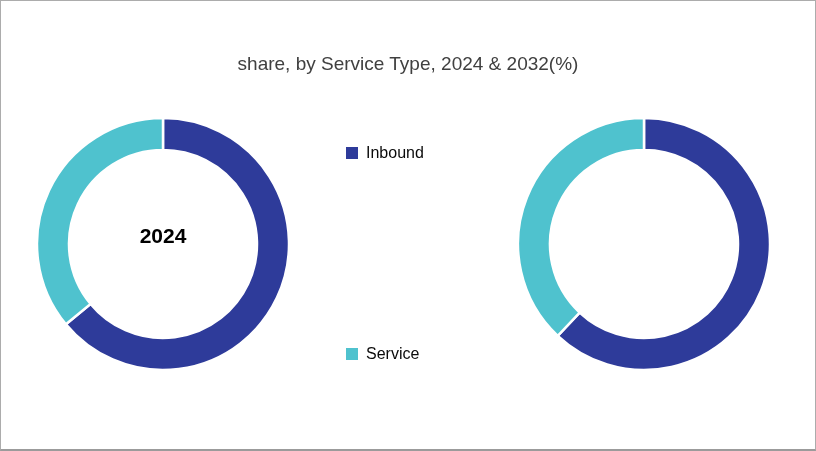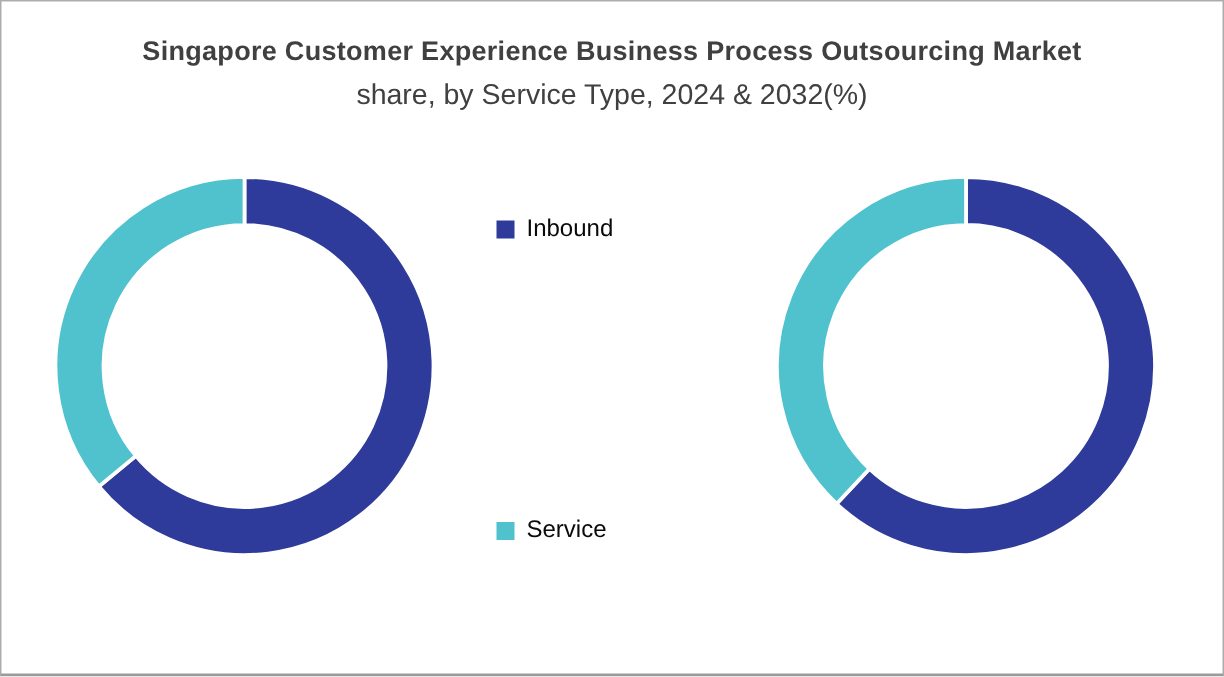--- a/index.html
+++ b/index.html
@@ -47,21 +47,21 @@
     text-align: center;
     font-size: 21px;
     line-height: 21px;
     font-weight: 700;
     color: #000000;
   }
   .center-label-0 { left: 27px; }
   .center-label-1 { left: 508px; }
   .legend-item {
     position: absolute;
-    left: 330px;
+    left: 345px;
     display: flex;
     align-items: center;
     gap: 8px;
   }
   .legend-0 { top: 143px; }
   .legend-1 { top: 344px; }
   .swatch {
     width: 12px;
     height: 12px;
     display: inline-block;
@@ -71,29 +71,29 @@
     font-size: 16px;
     color: #0a0a0a;
     white-space: nowrap;
   }
 </style>
 </head>
 <body>
 
 <div class="figure">
 
-  <div class="chart-title">Singapore Customer Experience Business Process Outsourcing Market</div>
 
   <div class="chart-subtitle">share, by Service Type, 2024 &amp; 2032(%)</div>
 
   <svg class="donut donut-0" viewBox="0 0 270 270">
       <path d="M 135 9 A 126 126 0 1 1 37.915331410250545 215.3154227083349 L 62.571755179075794 194.9178550363768 A 94 94 0 1 0 135 41 Z" fill="#2E3B9A" stroke="#ffffff" stroke-width="2.5" stroke-linejoin="miter"></path>
       <path d="M 37.915331410250545 215.3154227083349 A 126 126 0 0 1 134.99999999999997 9 L 134.99999999999997 41 A 94 94 0 0 0 62.571755179075794 194.9178550363768 Z" fill="#4FC2CE" stroke="#ffffff" stroke-width="2.5" stroke-linejoin="miter"></path>
     </svg>
 
+  <div class="center-label center-label-0">2024</div>
 
   <svg class="donut donut-1" viewBox="0 0 270 270">
       <path d="M 135 9 A 126 126 0 1 1 48.747064652985216 226.85004705509786 L 70.65257204270326 203.52305097761268 A 94 94 0 1 0 135 41 Z" fill="#2E3B9A" stroke="#ffffff" stroke-width="2.5" stroke-linejoin="miter"></path>
       <path d="M 48.747064652985216 226.85004705509786 A 126 126 0 0 1 134.99999999999997 9 L 134.99999999999997 41 A 94 94 0 0 0 70.65257204270326 203.52305097761268 Z" fill="#4FC2CE" stroke="#ffffff" stroke-width="2.5" stroke-linejoin="miter"></path>
     </svg>
 
 
   <div class="legend-item legend-0">
     <span class="swatch" style="background: rgb(46, 59, 154);"></span>
     <span class="legend-label">Inbound</span>

